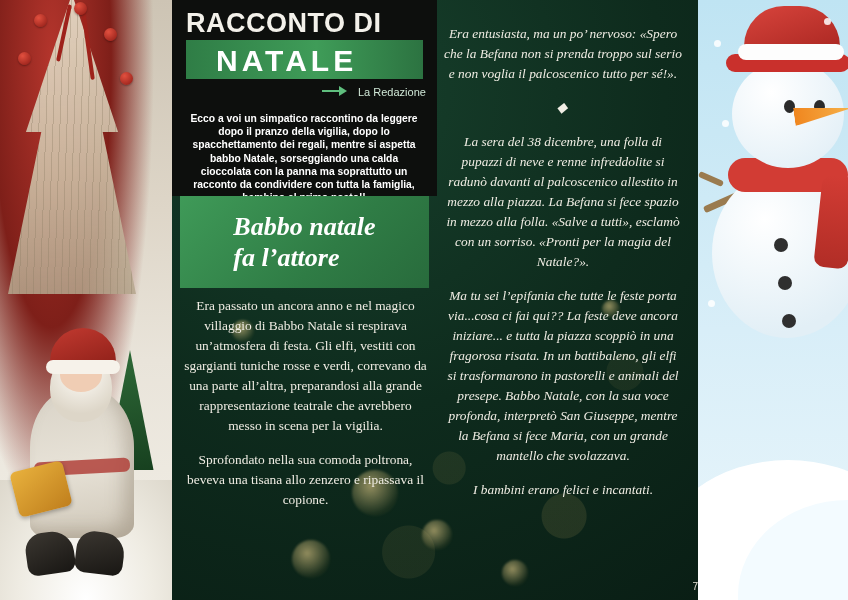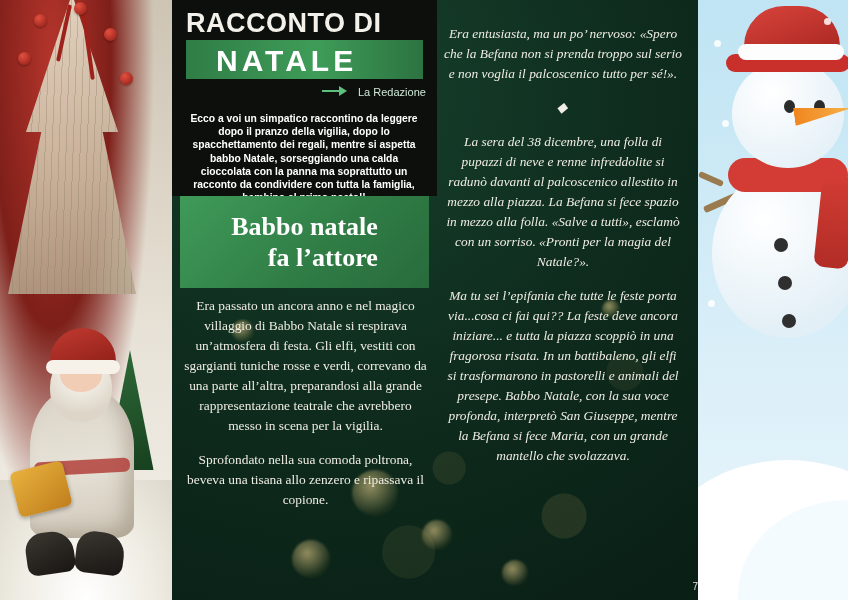--- a/index.html
+++ b/index.html
@@ -341,25 +341,26 @@
     position: absolute;
     left: 180px; top: 196px;
     width: 249px; height: 92px;
     background: linear-gradient(135deg, #3f9a58 0%, #2f7c45 60%, #286b3c 100%);
     display: flex;
     align-items: center;
     justify-content: center;
   }
   .subhead-text {
     font-family: "Liberation Serif", serif;
+    font-style: italic;
     font-weight: bold;
     font-size: 26px;
     line-height: 31px;
     color: #ffffff;
-    text-align: right;
+    text-align: left;
     padding: 0 10px;
   }
 
   
   .col {
     position: absolute;
     color: #efece3;
     font-size: 13.4px;
     line-height: 20px;
     text-align: center;
@@ -477,17 +478,18 @@
   <div class="col col-1">
     <p>Era passato un ancora anno e nel magico villaggio di Babbo Natale si respirava un’atmosfera di festa. Gli elfi, vestiti con sgargianti tuniche rosse e verdi, correvano da una parte all’altra, preparandosi alla grande rappresentazione teatrale che avrebbero messo in scena per la vigilia.</p>
     <p>Sprofondato nella sua comoda poltrona, beveva una tisana allo zenzero e ripassava il copione.</p>
   </div>
 
   <div class="col col-2">
     <p>Era entusiasta, ma un po’ nervoso: «Spero che la Befana non si prenda troppo sul serio e non voglia il palcoscenico tutto per sé!».</p>
     <div class="diamond-sep">◆</div>
     <p>La sera del 38 dicembre, una folla di pupazzi di neve e renne infreddolite si radunò davanti al palcoscenico allestito in mezzo alla piazza. La Befana si fece spazio in mezzo alla folla. «Salve a tutti», esclamò con un sorriso. «Pronti per la magia del Natale?».</p>
     <p>Ma tu sei l’epifania che tutte le feste porta via...cosa ci fai qui?? La feste deve ancora iniziare... e tutta la piazza scoppiò in una fragorosa risata. In un battibaleno, gli elfi si trasformarono in pastorelli e animali del presepe. Babbo Natale, con la sua voce profonda, interpretò San Giuseppe, mentre la Befana si fece Maria, con un grande mantello che svolazzava.</p>
+    <p>I bambini erano felici e incantati.</p>
   </div>
 
   <div class="page-num">7</div>
 
 </div>
 
 </body></html>

